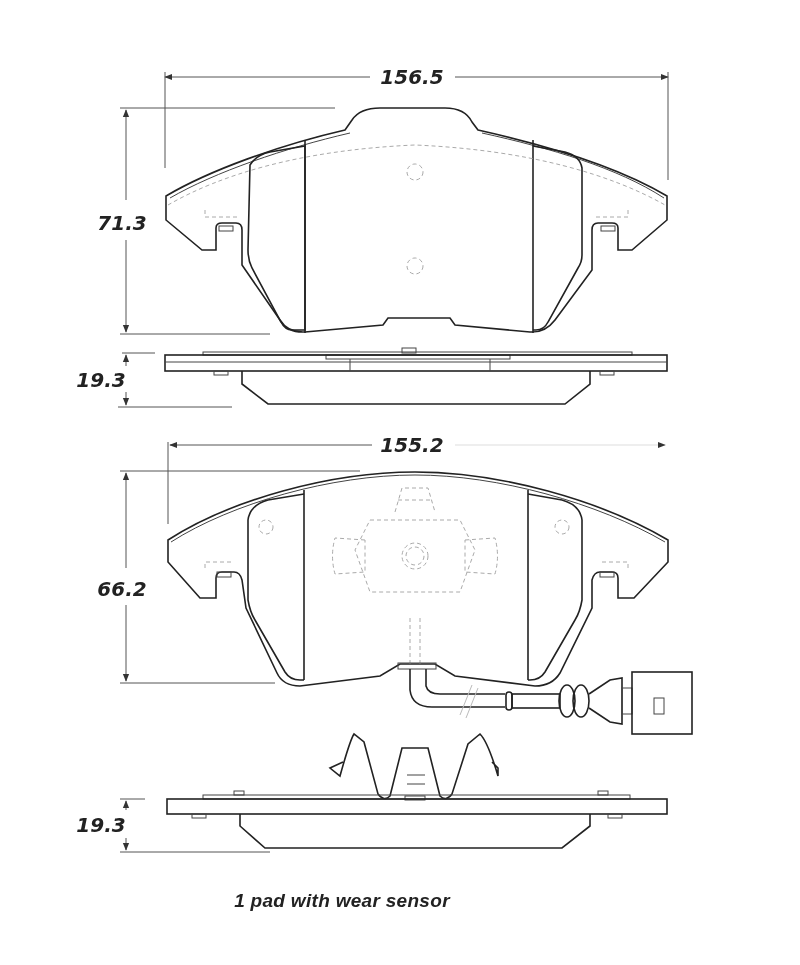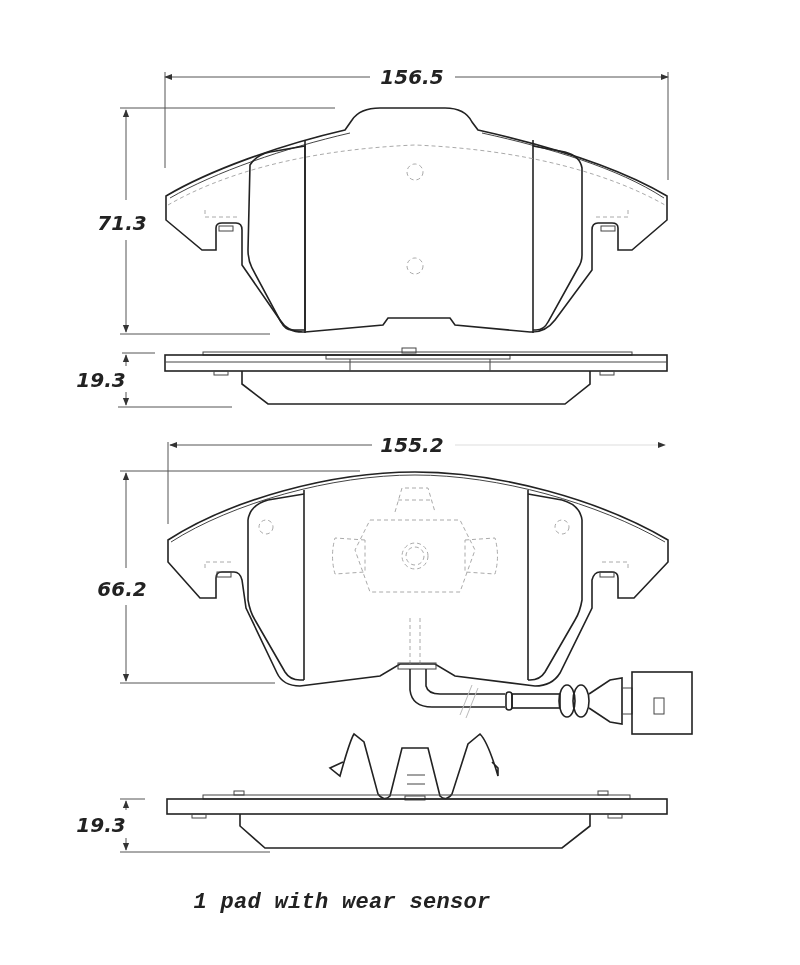--- a/index.html
+++ b/index.html
@@ -1,19 +1,19 @@
 <!DOCTYPE html>
 <html><head>
 <meta charset="utf-8">
 <style>
   html, body { margin: 0; padding: 0; background: #ffffff; }
   body { width: 800px; height: 965px; position: relative; overflow: hidden; font-family: "DejaVu Sans", sans-serif; }
   #drawing { position: absolute; left: 0; top: 0; width: 800px; height: 965px; }
   .dimtext { font-family: "DejaVu Sans", sans-serif; font-weight: bold; font-style: italic; font-size: 20px; fill: #222; }
-  .caption { position: absolute; left: 0; width: 684px; top: 890px; text-align: center; font-family: Liberation Mono, monospace; font-weight: bold; font-style: italic; font-size: 22px; color: #222; letter-spacing: 0.3px; }
+  .caption { position: absolute; left: 0; width: 684px; top: 890px; text-align: center; font-family: Liberation Sans, sans-serif; font-weight: bold; font-style: italic; font-size: 19px; color: #222; letter-spacing: 0.3px; }
   .o { fill: none; stroke: #222; stroke-width: 1.6; }
   .t { fill: none; stroke: #444; stroke-width: 1; }
   .h { fill: none; stroke: #aaa; stroke-width: 1; stroke-dasharray: 4 3; }
   .d { fill: none; stroke: #555; stroke-width: 1; }
 </style>
 </head>
 <body>
 
 <svg id="drawing" viewBox="0 0 800 965" xmlns="http://www.w3.org/2000/svg">
   <defs>

